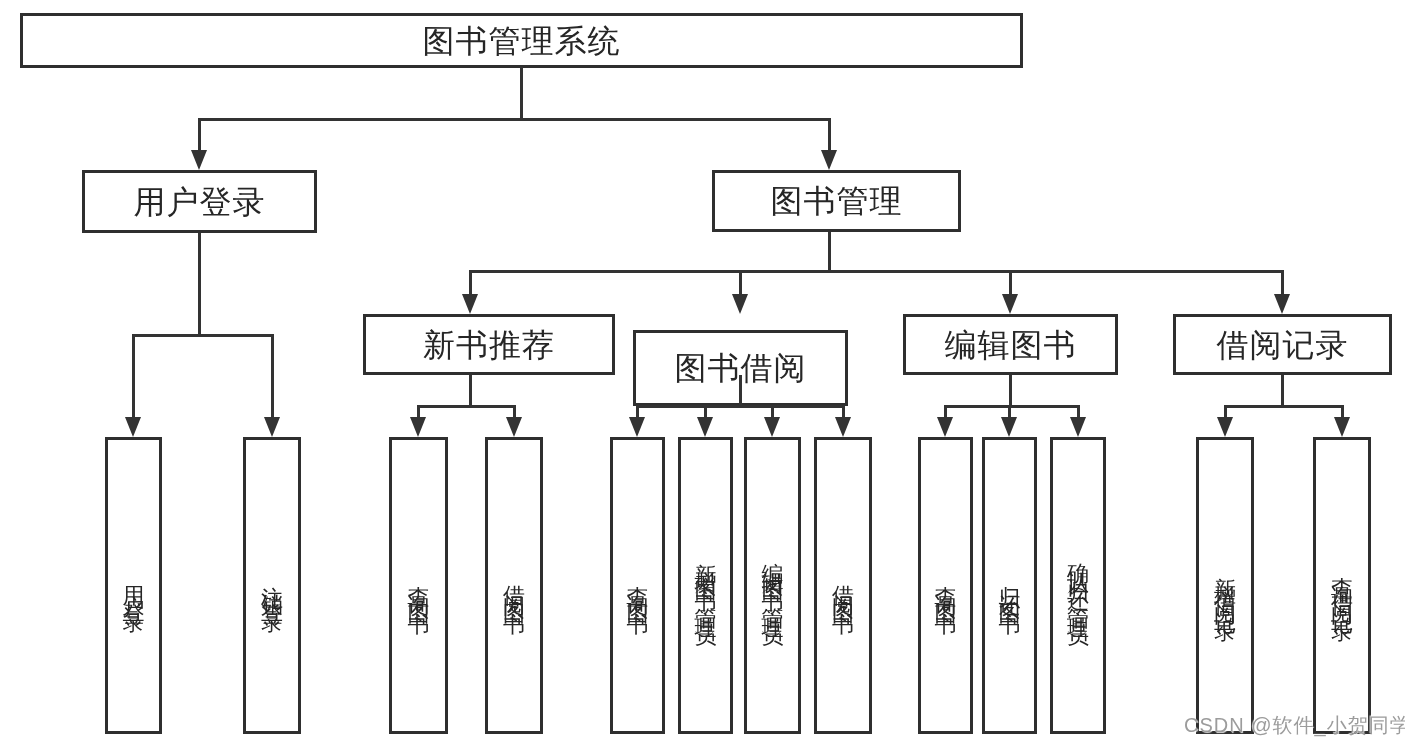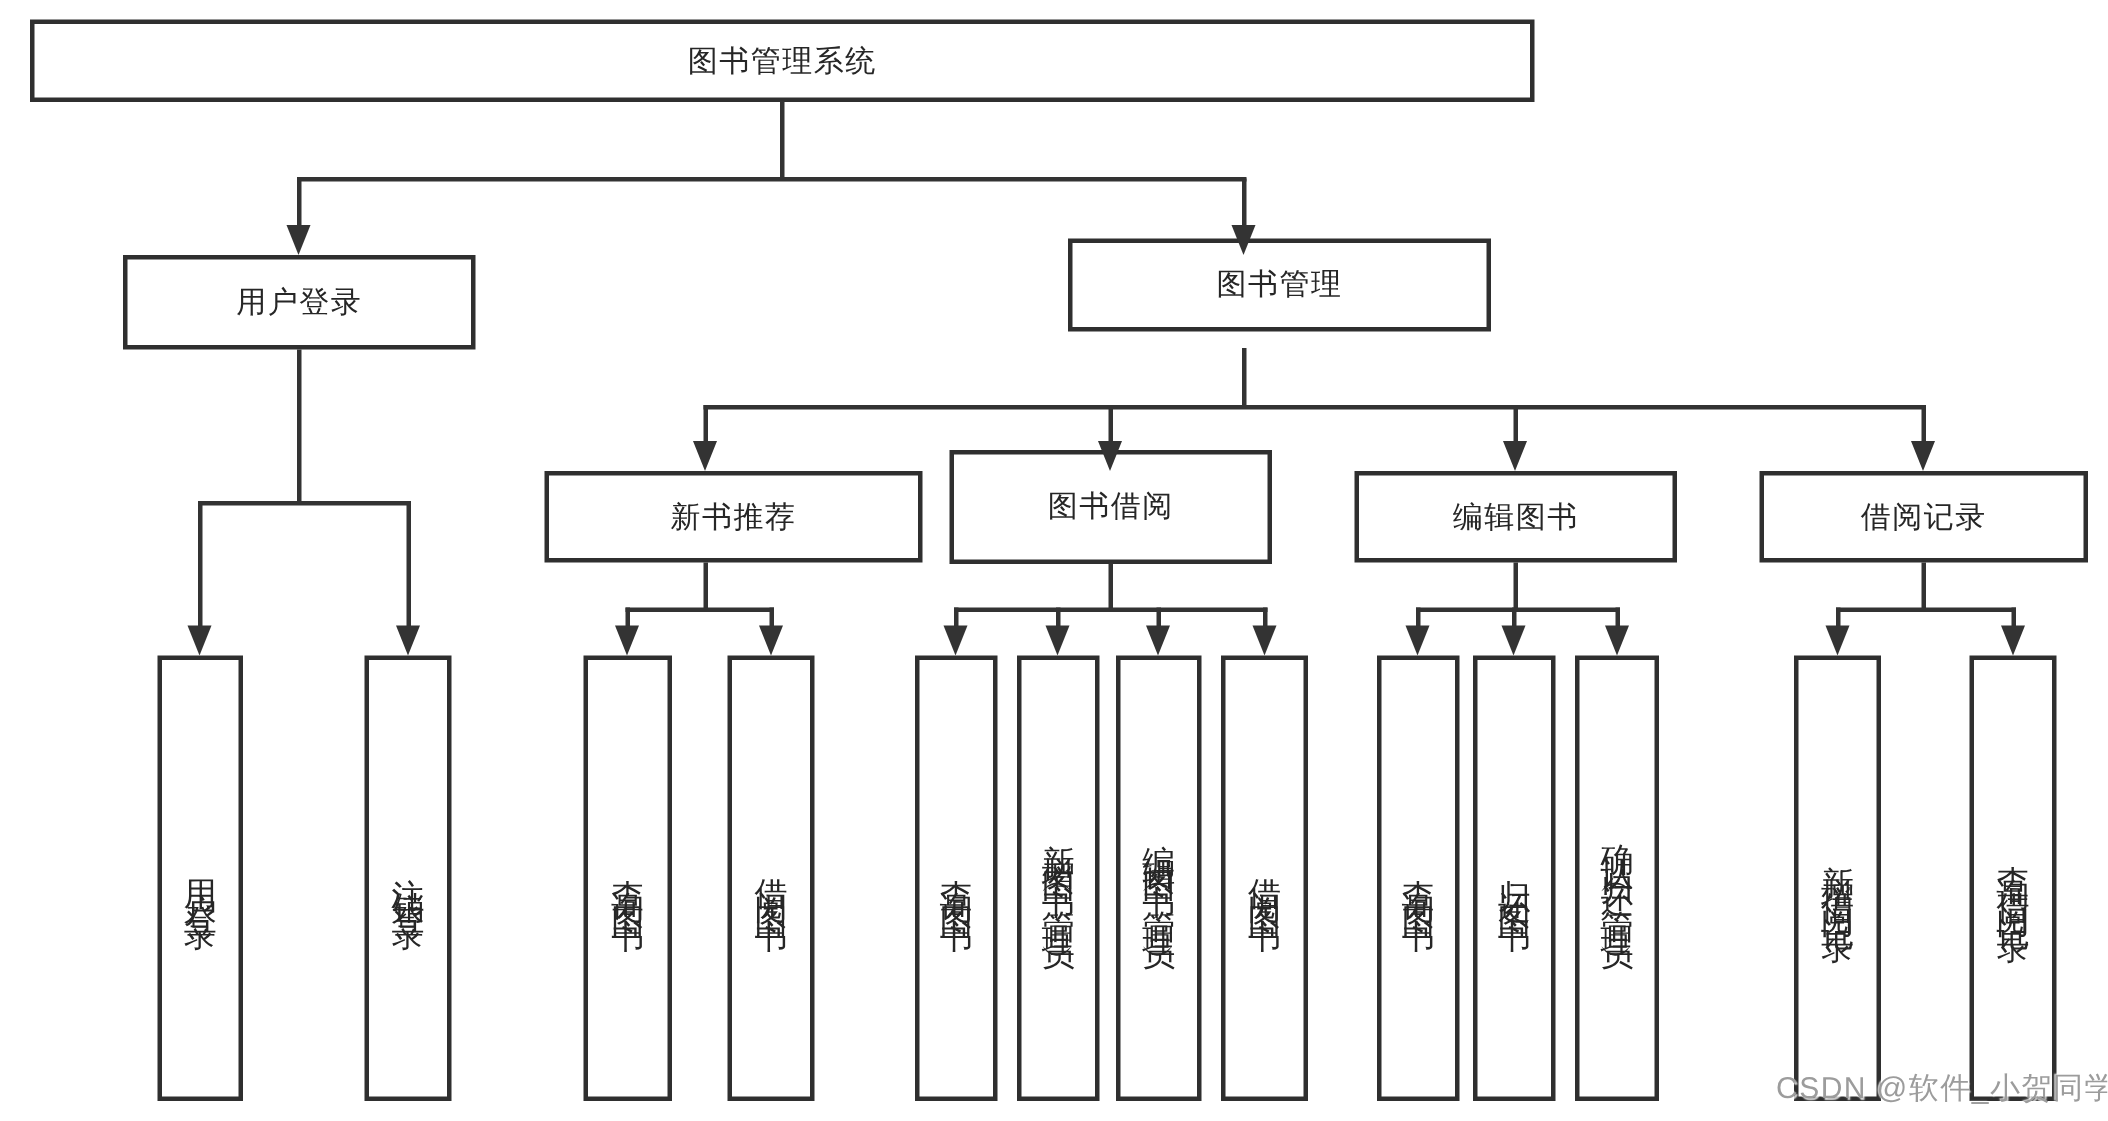--- a/index.html
+++ b/index.html
@@ -15,21 +15,21 @@
     position: absolute;
     box-sizing: border-box;
     background: var(--box-fill, #ffffff);
     border: 3px solid var(--box-border, #2f2f2f);
     display: flex;
     align-items: center;
     justify-content: center;
     color: var(--text, #262626);
   }
   .box.h span {
-    font-size: 20px;
+    font-size: 32px;
     letter-spacing: 1px;
     white-space: nowrap;
     line-height: 1;
     font-family: Liberation Serif, serif;
   }
   .box.v span {
     writing-mode: vertical-rl;
     text-orientation: mixed;
     font-size: 22px;
     letter-spacing: 9px;
@@ -66,28 +66,28 @@
 
 <div id="canvas" style="--line: #333333; --box-border: #2f2f2f; --box-fill: #ffffff; --text: #262626; --watermark: #9c9c9c; --bg: #ffffff;">
 
   <div class="box h" style="left:20px;top:13px;width:1003px;height:55px">
     <span>图书管理系统</span>
   </div>
 
   <div class="box h" style="left:82px;top:170px;width:235px;height:63px">
     <span>用户登录</span>
   </div>
-  <div class="box h" style="left:712px;top:159px;width:282px;height:62px">
+  <div class="box h" style="left:712px;top:170px;width:249px;height:62px">
     <span>图书管理</span>
   </div>
 
   <div class="box h" style="left:363px;top:314px;width:252px;height:61px">
     <span>新书推荐</span>
   </div>
-  <div class="box h" style="left:633px;top:300px;width:215px;height:76px">
+  <div class="box h" style="left:633px;top:330px;width:215px;height:76px">
     <span>图书借阅</span>
   </div>
   <div class="box h" style="left:903px;top:314px;width:215px;height:61px">
     <span>编辑图书</span>
   </div>
   <div class="box h" style="left:1173px;top:314px;width:219px;height:61px">
     <span>借阅记录</span>
   </div>
 
   <div class="box v" style="left:105px;top:437px;width:57px;height:297px">

